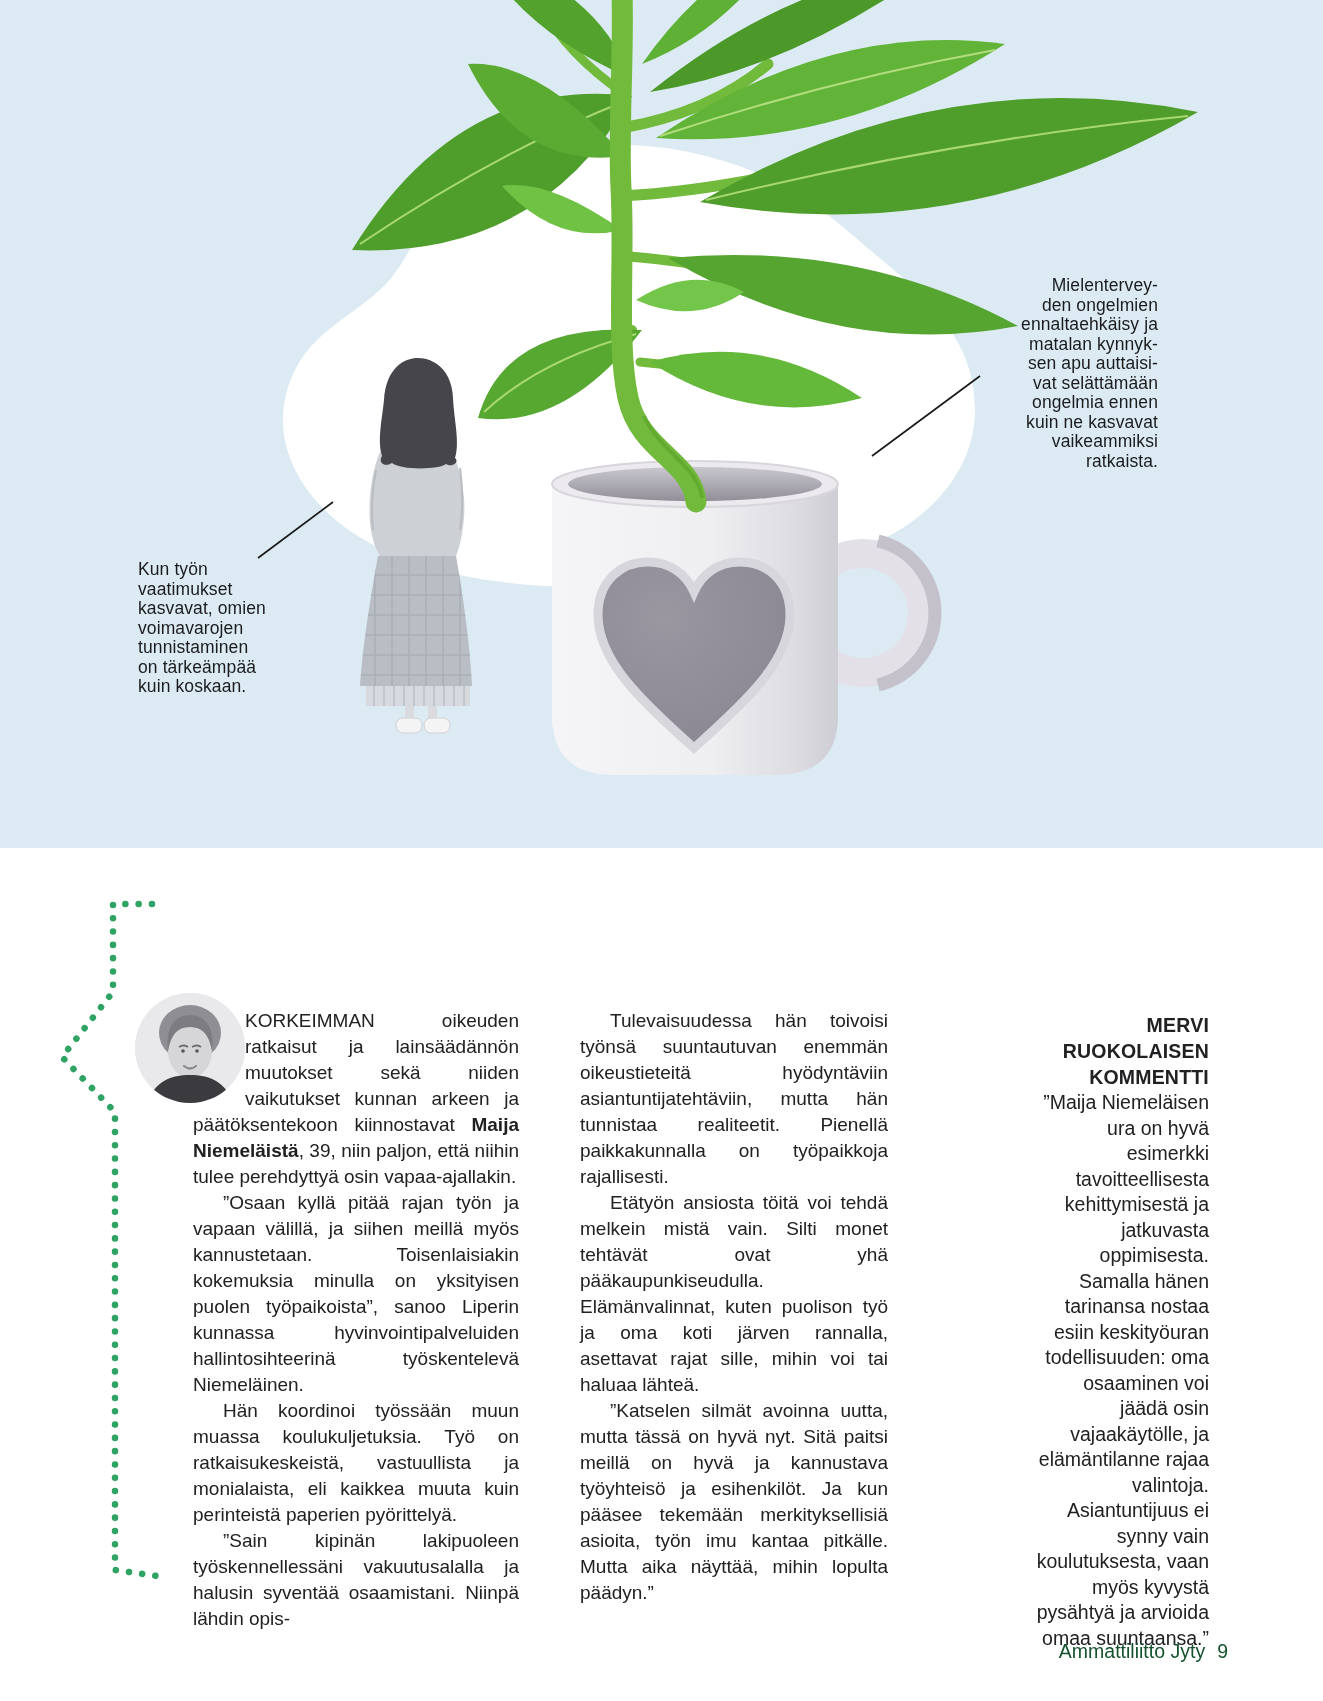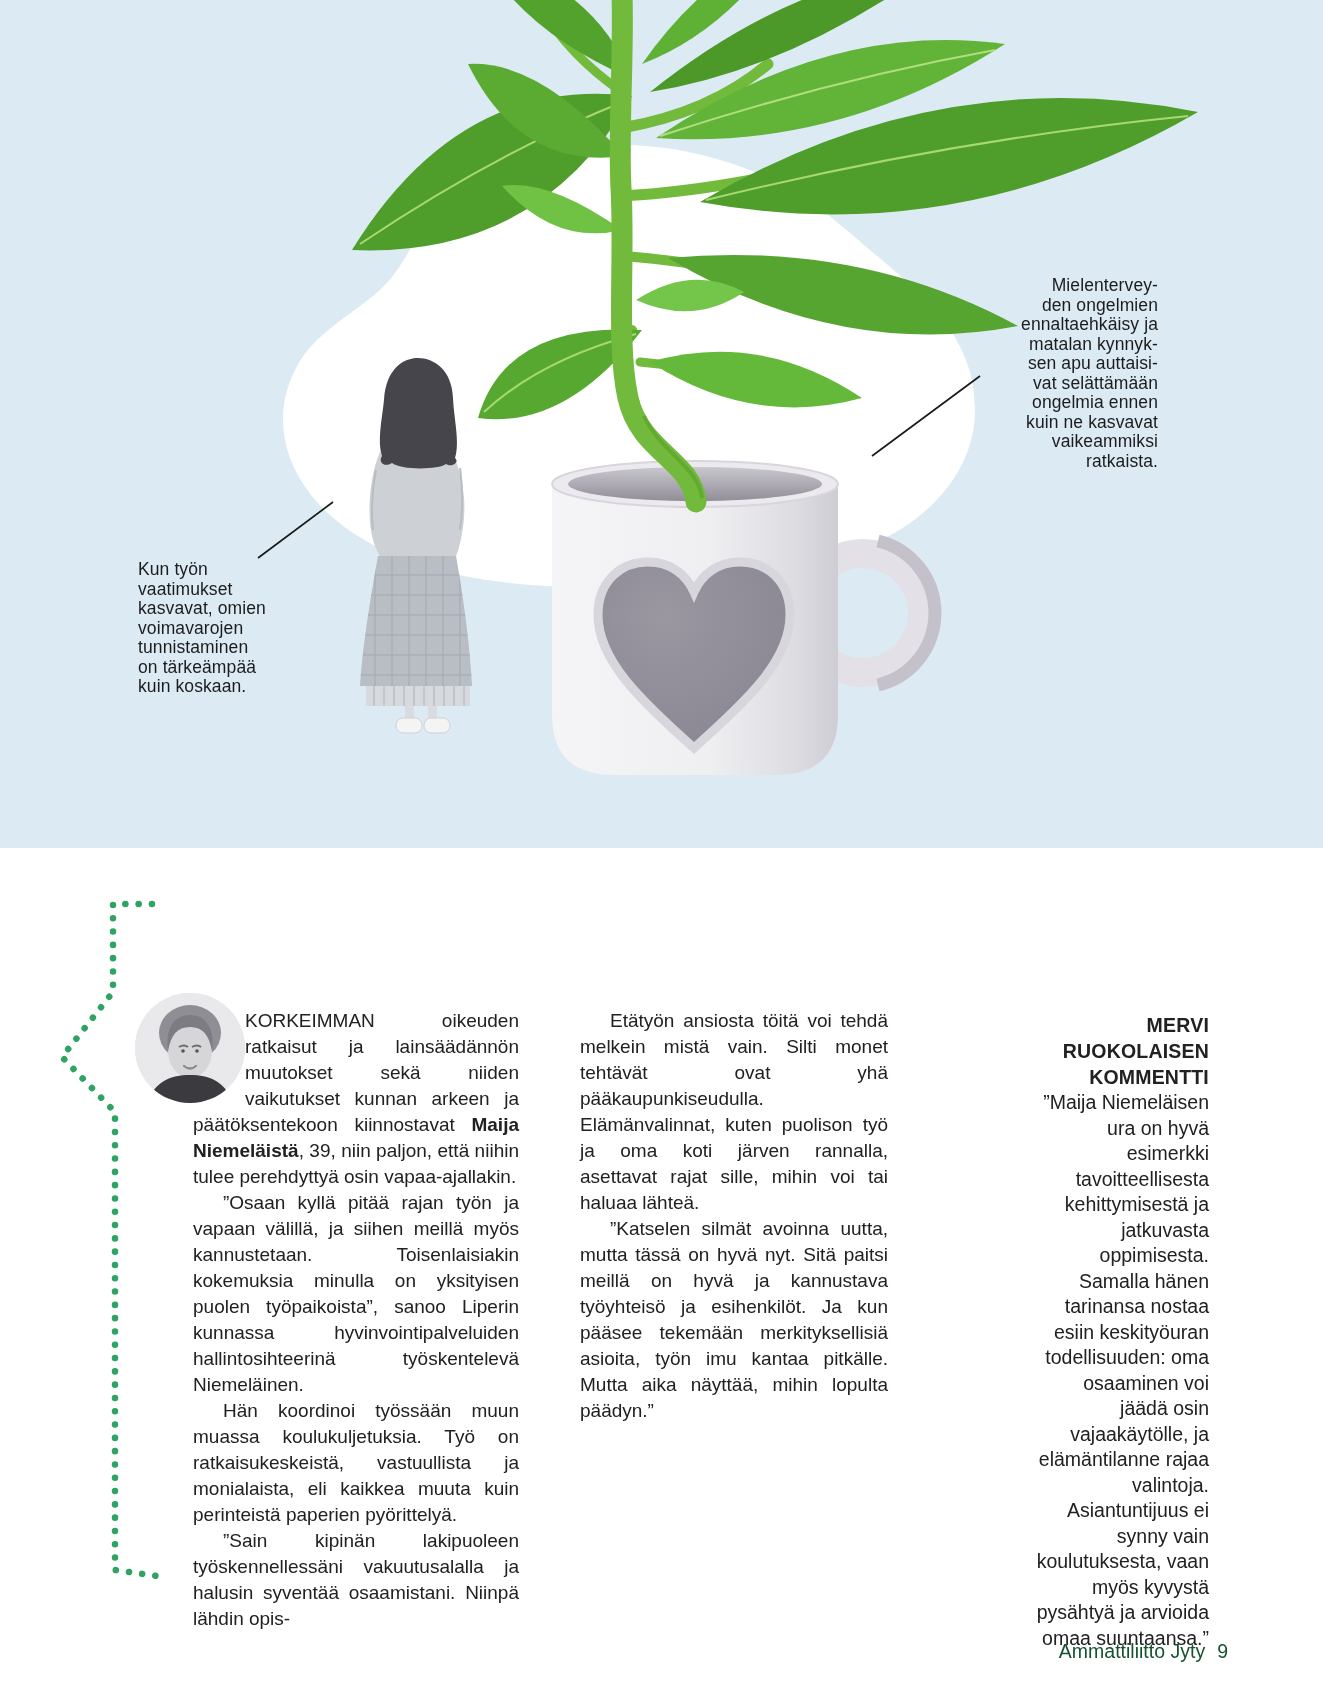--- a/index.html
+++ b/index.html
@@ -183,20 +183,21 @@
 
   <div class="col col1">
     <div class="photo-spacer"></div>
     <p><span class="lead-caps">KORKEIMMAN</span><span> oikeuden ratkaisut ja lainsäädännön muutokset sekä niiden vaikutukset kunnan arkeen ja päätöksentekoon kiinnostavat </span><span class="bold">Maija Niemeläistä</span><span>, 39, niin paljon, että niihin tulee perehdyttyä osin vapaa-ajallakin.</span></p>
     <p class="ind">”Osaan kyllä pitää rajan työn ja vapaan välillä, ja siihen meillä myös kannustetaan. Toisenlaisiakin kokemuksia minulla on yksityisen puolen työpaikoista”, sanoo Liperin kunnassa hyvinvointipalveluiden hallintosihteerinä työskentelevä Niemeläinen.</p>
     <p class="ind">Hän koordinoi työssään muun muassa koulukuljetuksia. Työ on ratkaisukeskeistä, vastuullista ja monialaista, eli kaikkea muuta kuin perinteistä paperien pyörittelyä.</p>
     <p class="ind">”Sain kipinän lakipuoleen työskennellessäni vakuutusalalla ja halusin syventää osaamistani. Niinpä lähdin opis-</p>
   </div>
 
   <div class="col col2">
+    <p class="ind">Tulevaisuudessa hän toivoisi työnsä suuntautuvan enemmän oikeustieteitä hyödyntäviin asiantuntijatehtäviin, mutta hän tunnistaa realiteetit. Pienellä paikkakunnalla on työpaikkoja rajallisesti.</p>
     <p class="ind">Etätyön ansiosta töitä voi tehdä melkein mistä vain. Silti monet tehtävät ovat yhä pääkaupunkiseudulla. Elämänvalinnat, kuten puolison työ ja oma koti järven rannalla, asettavat rajat sille, mihin voi tai haluaa lähteä.</p>
     <p class="ind">”Katselen silmät avoinna uutta, mutta tässä on hyvä nyt. Sitä paitsi meillä on hyvä ja kannustava työyhteisö ja esihenkilöt. Ja kun pääsee tekemään merkityksellisiä asioita, työn imu kantaa pitkälle. Mutta aika näyttää, mihin lopulta päädyn.”</p>
   </div>
 
   <div class="col col3">
     <p class="comment-heading">MERVI
 RUOKOLAISEN
 KOMMENTTI</p>
     <p>”Maija Niemeläisen ura on hyvä esimerkki tavoitteellisesta kehittymisestä ja jatkuvasta oppimisesta. Samalla hänen tarinansa nostaa esiin keskityöuran todellisuuden: oma osaaminen voi jäädä osin vajaakäytölle, ja elämäntilanne rajaa valintoja. Asiantuntijuus ei synny vain koulutuksesta, vaan myös kyvystä pysähtyä ja arvioida omaa suuntaansa.”</p>
   </div>

